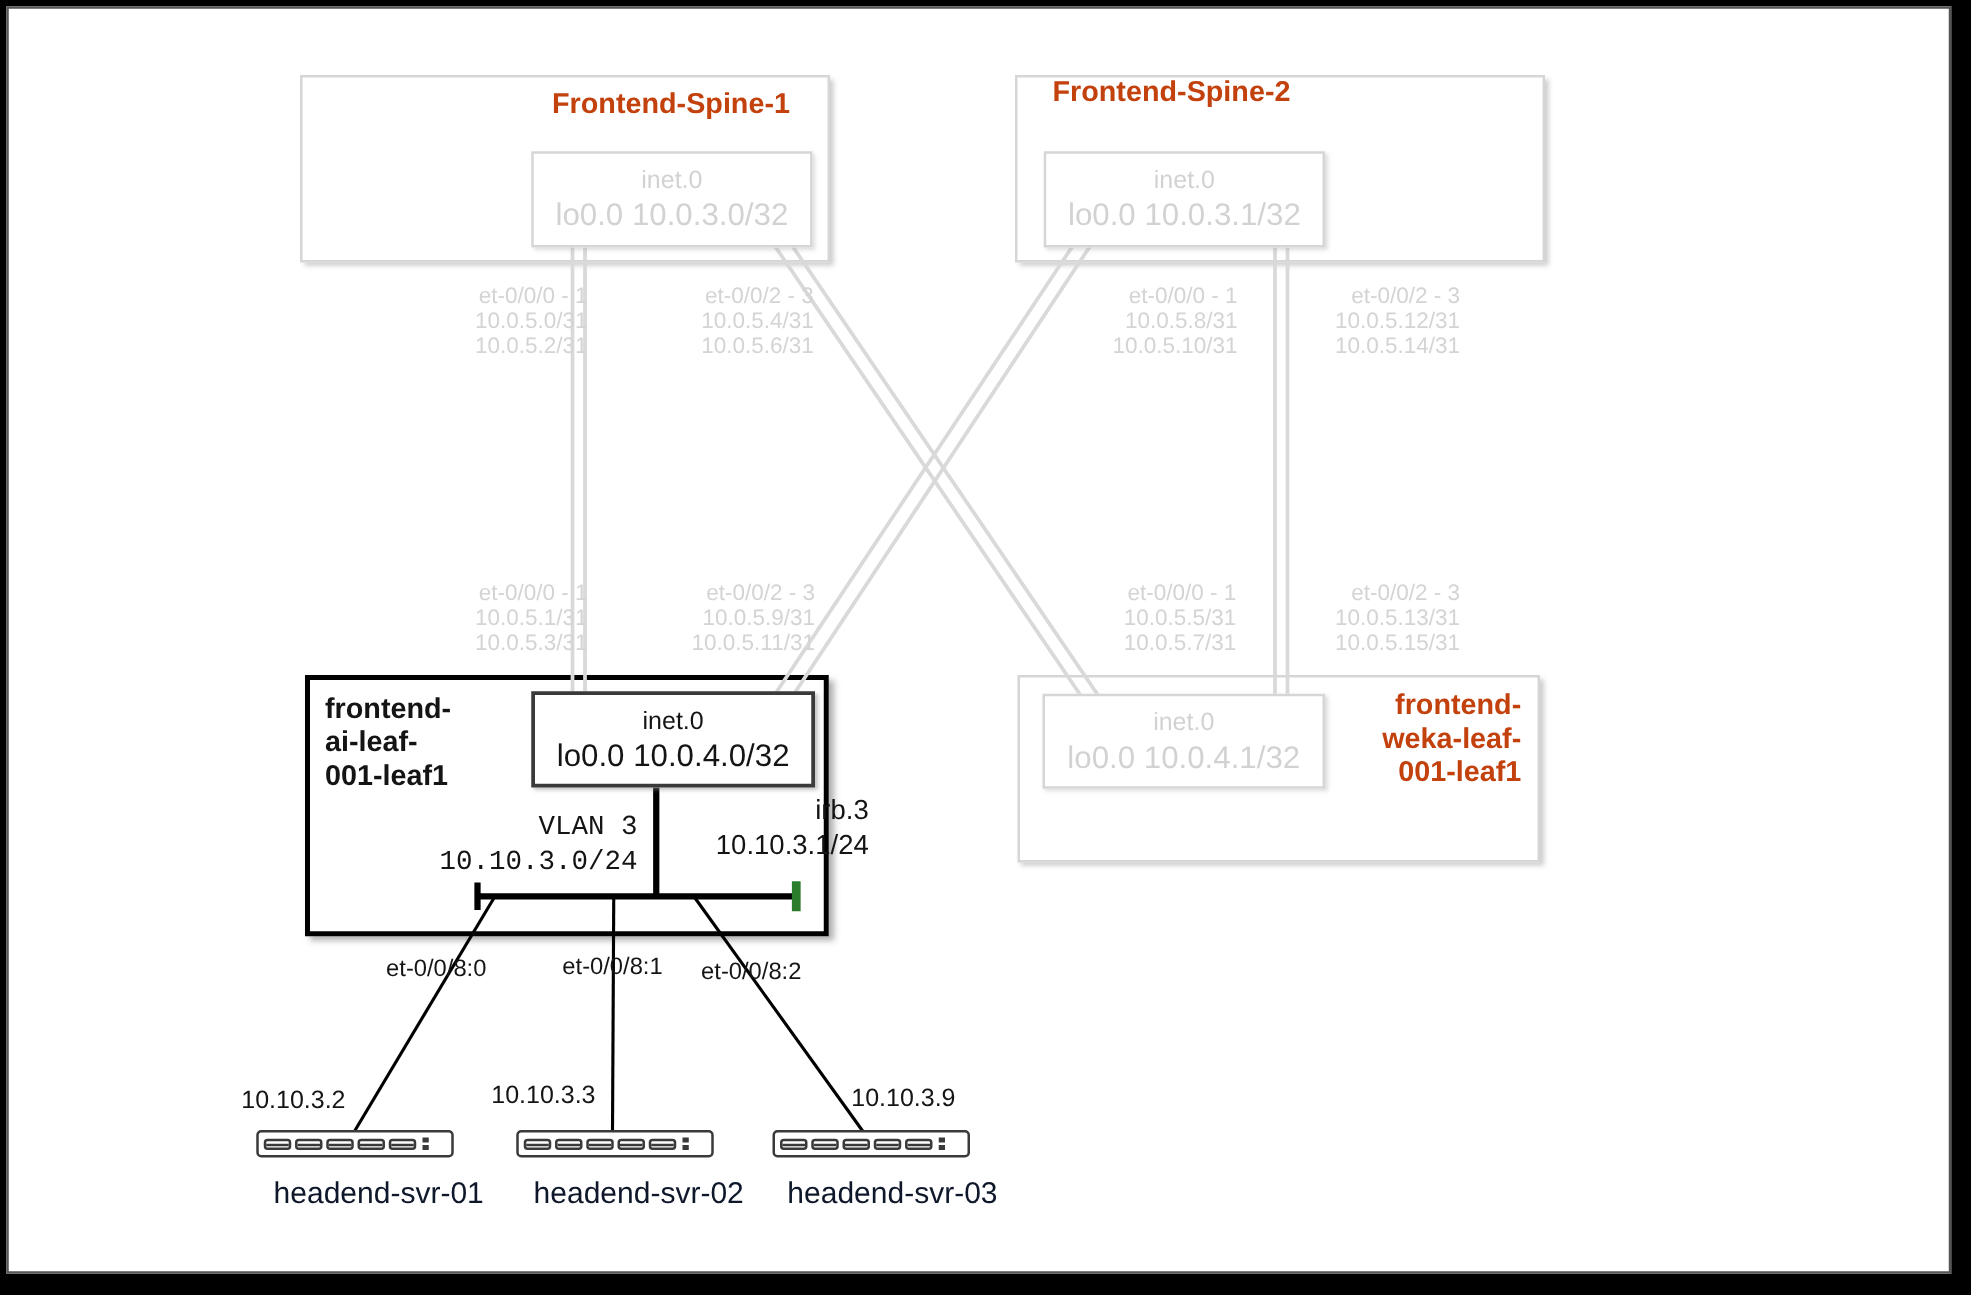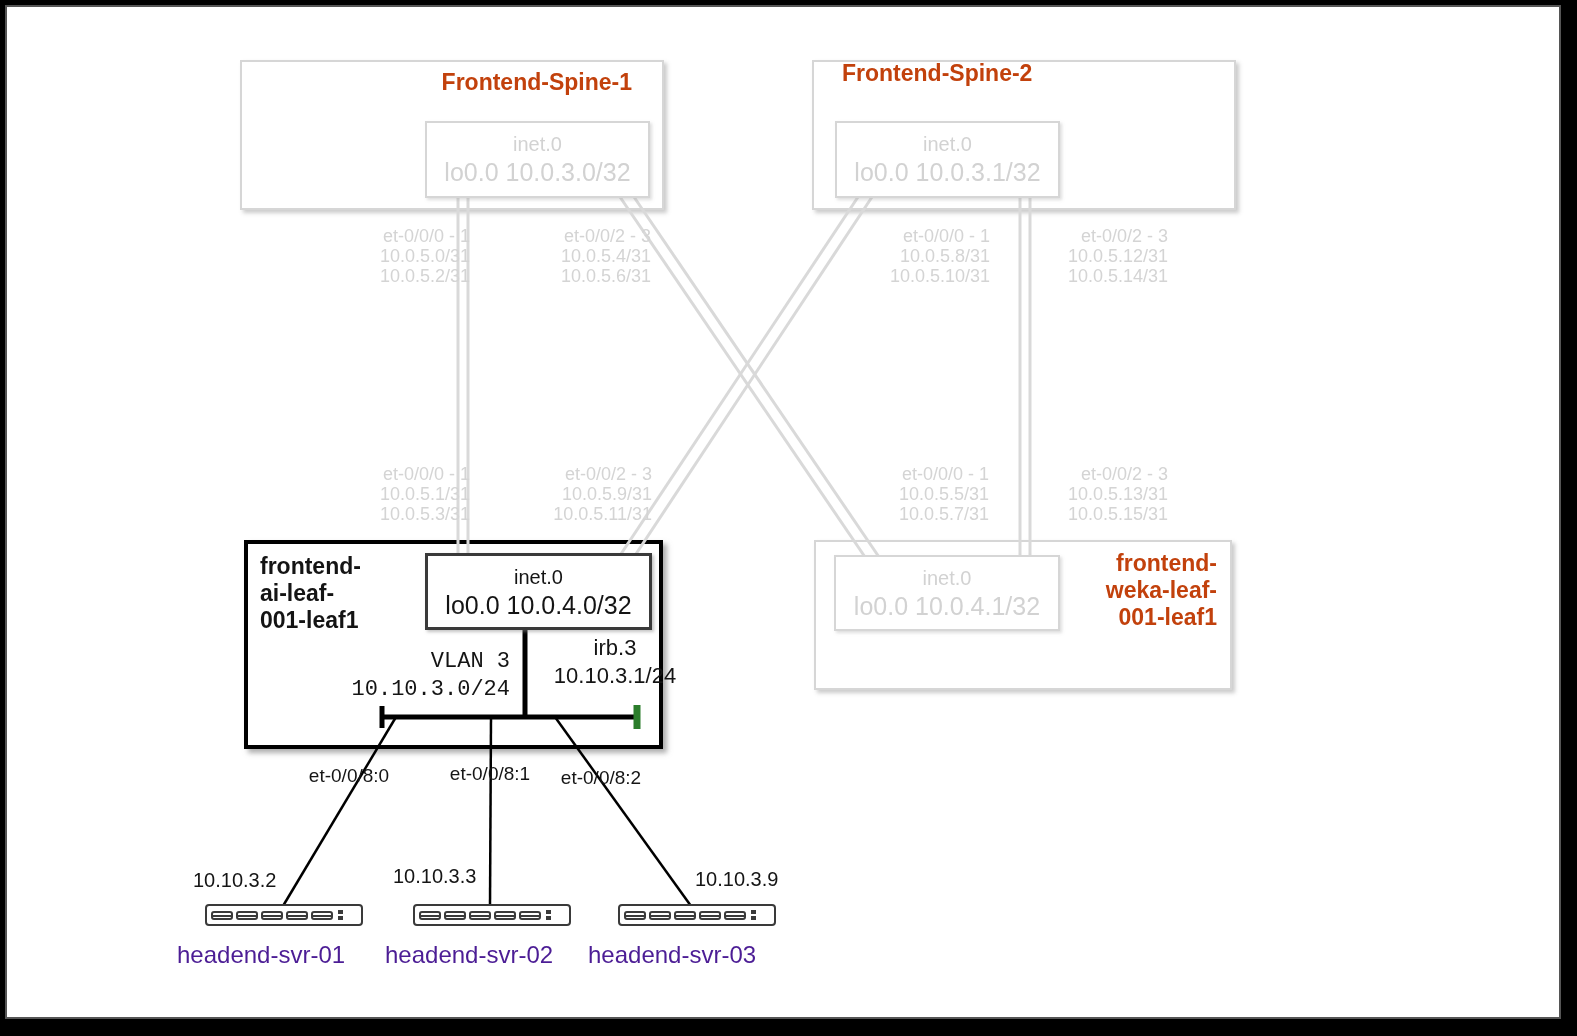--- a/index.html
+++ b/index.html
@@ -13,23 +13,23 @@
     z-index:3;text-align:center;color:#d2d2d2;}
   .ibox-dark{border:3px solid #3a3a3a;background:#fff;box-shadow:2px 2px 3px rgba(140,140,140,.5);
     z-index:3;text-align:center;color:#141414;}
   .tline1{font-size:20px;line-height:26px;margin-top:8px;}
   .tline2{font-size:25px;line-height:30px;}
   .node-title{font-weight:bold;font-size:23px;line-height:27px;z-index:3;color:#c2410c;}
   .node-title.dark{color:#141414;}
   .linklbl{font-size:18px;line-height:20px;text-align:right;width:150px;z-index:3;color:#d4d4d4;}
   .portlbl{font-size:19px;color:#151515;width:130px;text-align:center;z-index:4;}
   .iplbl{font-size:20px;color:#151515;z-index:4;}
-  .srvname{font-size:24px;color:#4c1d95;width:210px;text-align:left;z-index:4;}
+  .srvname{font-size:24px;color:#0f172a;width:210px;text-align:right;z-index:4;}
   .vlanlbl{font-size:22px;line-height:28px;color:#141414;text-align:right;width:200px;z-index:4;font-family:Liberation Mono, monospace;}
-  .irblbl{font-size:22px;line-height:28px;color:#141414;text-align:center;width:160px;z-index:4;}
+  .irblbl{font-size:22px;line-height:28px;color:#141414;text-align:right;width:160px;z-index:4;}
   svg.links{position:absolute;left:0;top:0;z-index:2;pointer-events:none;}
   .server{width:146px;height:18px;border:2px solid #3a3a3a;border-radius:4px;background:#fff;
     display:flex;align-items:center;gap:3px;padding:0 4px;z-index:4;}
   .port{flex:0 0 22px;height:9px;border:2px solid #3a3a3a;border-radius:3px;position:relative;box-sizing:border-box;}
   .port:after{content:"";position:absolute;left:0;right:0;top:2px;border-top:2px solid #3a3a3a;}
   .colon{margin-left:2px;display:flex;flex-direction:column;gap:2px;}
   .colon span{width:5px;height:4px;background:#3a3a3a;display:block;}
 </style>
 </head>
 <body>
@@ -170,21 +170,21 @@
     <div class="port"></div>
     <div class="port"></div>
     <div class="port"></div>
     <div class="colon">
         <span></span>
         <span></span>
       </div>
   </div>
   <div class="abs srvname" style="left:378px;top:934px;">headend-svr-02</div>
 
-  <div class="abs iplbl" style="left:688px;top:861px;text-align:right;">10.10.3.9</div>
+  <div class="abs iplbl" style="left:674px;top:861px;text-align:right;">10.10.3.9</div>
   <div class="abs server" style="left:611px;top:897px;">
     <div class="port"></div>
     <div class="port"></div>
     <div class="port"></div>
     <div class="port"></div>
     <div class="port"></div>
     <div class="colon">
         <span></span>
         <span></span>
       </div>

